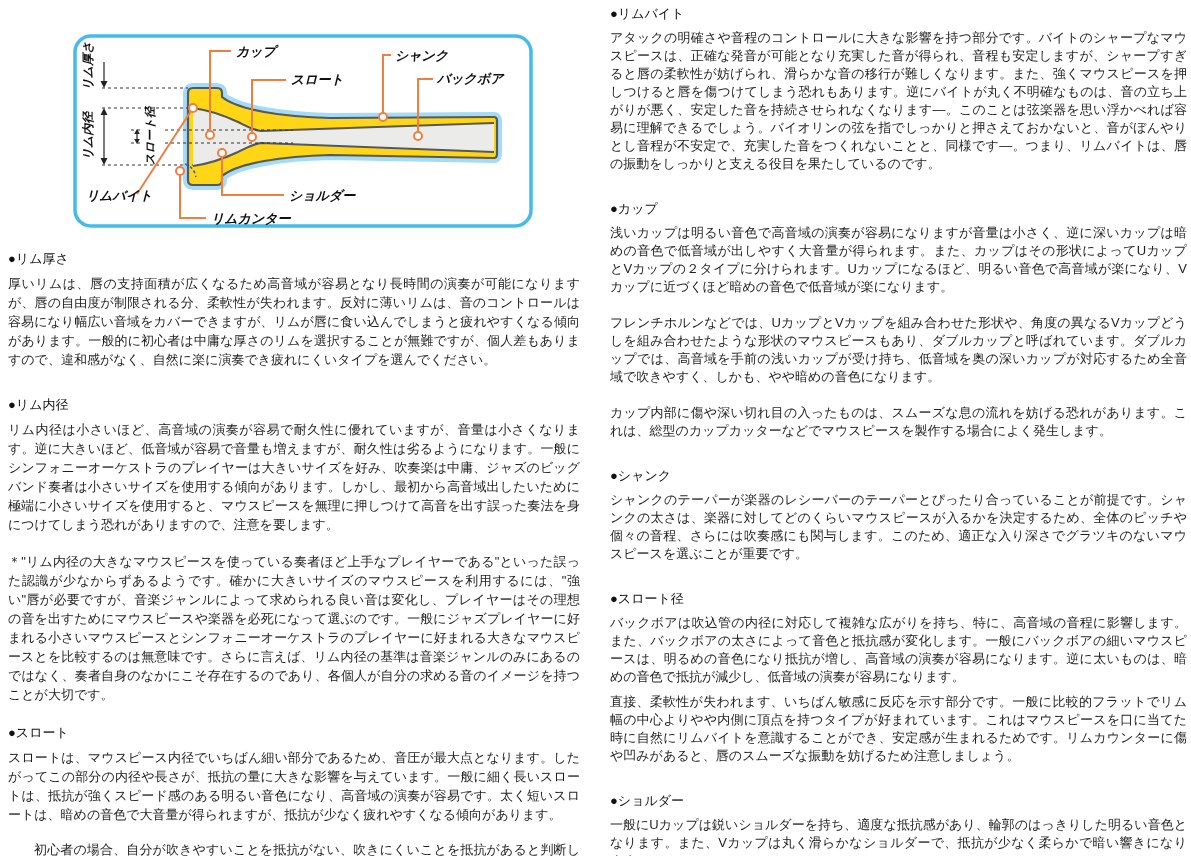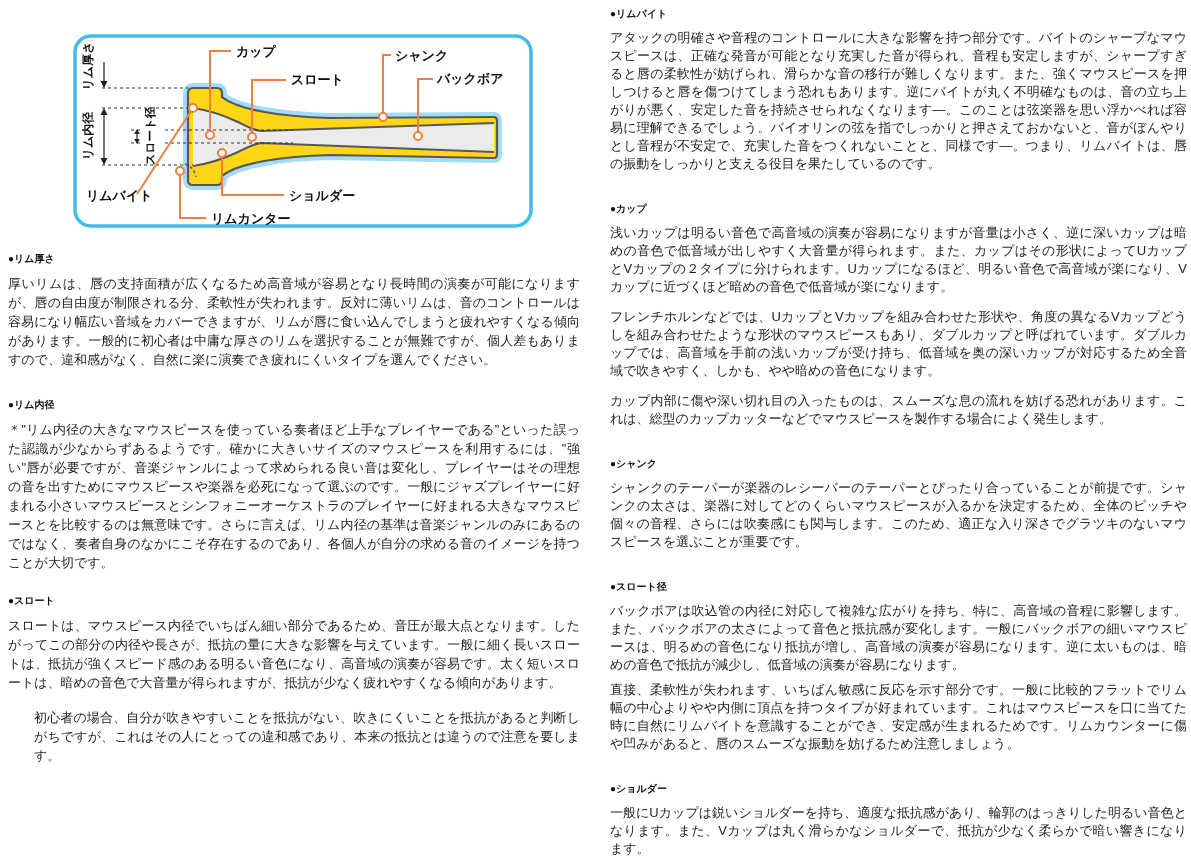--- a/index.html
+++ b/index.html
@@ -6,34 +6,34 @@
   body{
     width:1191px;height:856px;position:relative;overflow:hidden;
     background:#ffffff;color:#1e1e1e;
     font-family:"Liberation Sans","DejaVu Sans",sans-serif;
   }
   .col{position:absolute;top:0;}
   .col-left{left:8px;width:572px;}
   .col-right{left:610px;width:577px;}
   section{display:block;}
   h3{
-    font-size:10px;font-weight:700;line-height:17px;
+    font-size:13px;font-weight:400;line-height:17px;
     margin:27px 0 0 0;color:#111;
   }
   p{
     font-size:13px;line-height:18px;margin:7px 0 0 0;
     text-align:justify;color:#1e1e1e;
   }
-  p + p{margin-top:12px;}
+  p + p{margin-top:18px;}
   .col-left p{line-height:19px;}
   .col-left section:first-of-type h3{margin-top:20px;}
   .col-left section:nth-of-type(3) h3{margin-top:20px;}
   .col-left section:nth-of-type(3) p + p{margin-top:16px;margin-left:26px;}
   .col-right section:first-of-type h3{margin-top:5px;}
-  .diagram-wrap{margin:30px 0 9px 65px;width:462px;height:200px;}
+  .diagram-wrap{margin:30px 0 9px 65px;width:462px;height:200px;font-style:italic;}
   svg text{
     font-family:"Liberation Sans","DejaVu Sans",sans-serif;
     font-weight:700;fill:#101010;
   }
   .callout-label{font-size:13px;}
   .measure-label{font-size:12px;}
   .measure-label-small{font-size:11.5px;}
 </style>
 </head>
 <body>
@@ -105,20 +105,21 @@
       <text transform="translate(81,106) rotate(-90)" text-anchor="middle" class="measure-label-small">スロート径</text>
     </svg>
   </div>
 
 <section>
       <h3>●リム厚さ</h3>
       <p>厚いリムは、唇の支持面積が広くなるため高音域が容易となり長時間の演奏が可能になりますが、唇の自由度が制限される分、柔軟性が失われます。反対に薄いリムは、音のコントロールは容易になり幅広い音域をカバーできますが、リムが唇に食い込んでしまうと疲れやすくなる傾向があります。一般的に初心者は中庸な厚さのリムを選択することが無難ですが、個人差もありますので、違和感がなく、自然に楽に演奏でき疲れにくいタイプを選んでください。</p>
     </section>
     <section>
       <h3>●リム内径</h3>
+      <p>リム内径は小さいほど、高音域の演奏が容易で耐久性に優れていますが、音量は小さくなります。逆に大きいほど、低音域が容易で音量も増えますが、耐久性は劣るようになります。一般にシンフォニーオーケストラのプレイヤーは大きいサイズを好み、吹奏楽は中庸、ジャズのビッグバンド奏者は小さいサイズを使用する傾向があります。しかし、最初から高音域出したいために極端に小さいサイズを使用すると、マウスピースを無理に押しつけて高音を出す誤った奏法を身につけてしまう恐れがありますので、注意を要します。</p>
       <p>＊"リム内径の大きなマウスピースを使っている奏者ほど上手なプレイヤーである"といった誤った認識が少なからずあるようです。確かに大きいサイズのマウスピースを利用するには、"強い"唇が必要ですが、音楽ジャンルによって求められる良い音は変化し、プレイヤーはその理想の音を出すためにマウスピースや楽器を必死になって選ぶのです。一般にジャズプレイヤーに好まれる小さいマウスピースとシンフォニーオーケストラのプレイヤーに好まれる大きなマウスピースとを比較するのは無意味です。さらに言えば、リム内径の基準は音楽ジャンルのみにあるのではなく、奏者自身のなかにこそ存在するのであり、各個人が自分の求める音のイメージを持つことが大切です。</p>
     </section>
     <section>
       <h3>●スロート</h3>
       <p>スロートは、マウスピース内径でいちばん細い部分であるため、音圧が最大点となります。したがってこの部分の内径や長さが、抵抗の量に大きな影響を与えています。一般に細く長いスロートは、抵抗が強くスピード感のある明るい音色になり、高音域の演奏が容易です。太く短いスロートは、暗めの音色で大音量が得られますが、抵抗が少なく疲れやすくなる傾向があります。</p>
       <p>初心者の場合、自分が吹きやすいことを抵抗がない、吹きにくいことを抵抗があると判断しがちですが、これはその人にとっての違和感であり、本来の抵抗とは違うので注意を要します。</p>
     </section>
   </div>
 
 <div class="col col-right">

